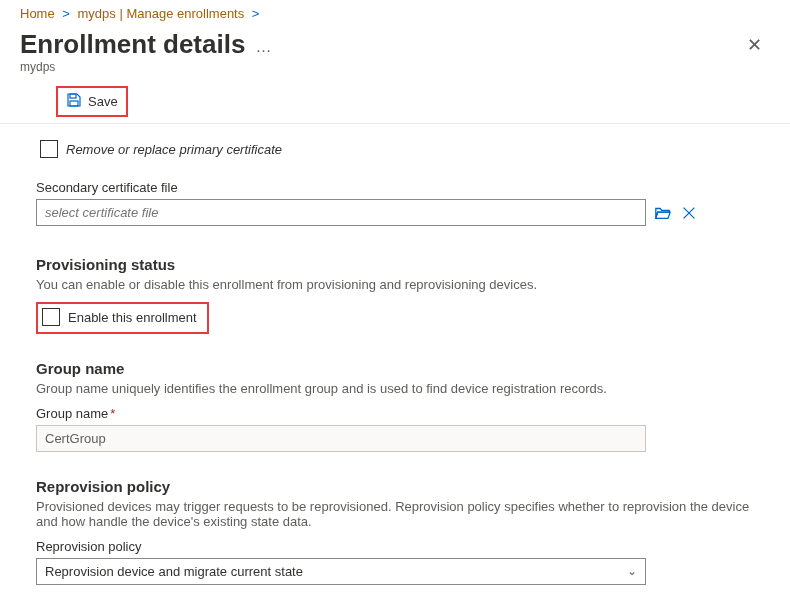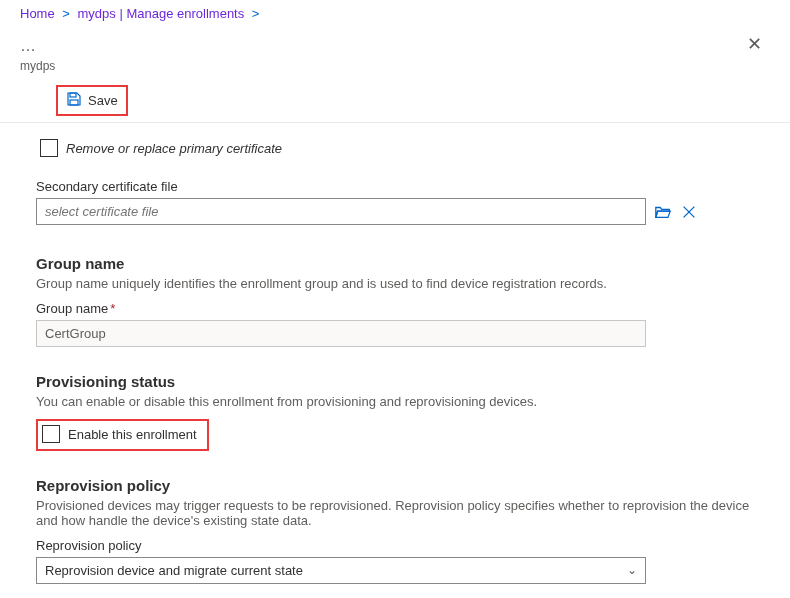--- a/index.html
+++ b/index.html
@@ -9,21 +9,21 @@
       color: #323130;
       background: #ffffff;
       width: 790px;
       height: 598px;
       overflow: hidden;
     }
     .breadcrumb {
       padding: 6px 20px 4px;
       font-size: 13px;
     }
-    .breadcrumb a { color: #6d28d9; text-decoration: none; }
+    .breadcrumb a { color: #a16207; text-decoration: none; }
     .breadcrumb .chev { color: #0066cc; padding: 0 4px; }
     .page-title-row {
       display: flex;
       align-items: center;
       justify-content: space-between;
       padding: 4px 20px 0;
     }
     .page-title-left { display: flex; align-items: center; gap: 10px; }
     .page-title { font-size: 26px; font-weight: 600; color: #323130; }
     .ellipsis { color: #605e5c; font-size: 16px; padding-top: 4px; }
@@ -126,20 +126,21 @@
   <a href="#">Home</a>
   <span class="chev">&gt;</span>
   <a href="#">
     <span>mydps</span> | <span>Manage enrollments</span>
   </a>
   <span class="chev">&gt;</span>
 </div>
 
 <div class="page-title-row">
   <div class="page-title-left">
+    <h1 class="page-title">Enrollment details</h1>
     <span class="ellipsis">…</span>
   </div>
   <span class="close-x">✕</span>
 </div>
 <div class="subtitle">mydps</div>
 
 <div class="toolbar">
   <span class="save-hl">
     <button class="save-btn">
       <span>
@@ -176,35 +177,35 @@
       <span class="icon-btn">
         <svg viewBox="0 0 20 20" stroke="#0066cc" stroke-width="1.4">
           <line x1="4" y1="4" x2="16" y2="16"></line>
           <line x1="16" y1="4" x2="4" y2="16"></line>
         </svg>
       </span>
     </div>
   </div>
 
   <div class="section">
+    <div class="section-h">Provisioning status</div>
+    <div class="section-desc">You can enable or disable this enrollment from provisioning and reprovisioning devices.</div>
+    <span class="hl-enable">
+      <span class="checkbox"></span>
+      <span class="checkbox-label">Enable this enrollment</span>
+    </span>
+  </div>
+
+  <div class="section">
     <div class="section-h">Group name</div>
     <div class="section-desc">Group name uniquely identifies the enrollment group and is used to find device registration records.</div>
     <label class="field-label">
       <span>Group name</span><span class="req">*</span>
     </label>
     <input type="text" class="text-input readonly" readonly="" value="CertGroup" style="">
-  </div>
-
-  <div class="section">
-    <div class="section-h">Provisioning status</div>
-    <div class="section-desc">You can enable or disable this enrollment from provisioning and reprovisioning devices.</div>
-    <span class="hl-enable">
-      <span class="checkbox"></span>
-      <span class="checkbox-label">Enable this enrollment</span>
-    </span>
   </div>
 
   <div class="section">
     <div class="section-h">Reprovision policy</div>
     <div class="section-desc">Provisioned devices may trigger requests to be reprovisioned. Reprovision policy specifies whether to reprovision the device and how handle the device's existing state data.</div>
     <span class="field-label">Reprovision policy</span>
     <div class="select-row">
       <span>Reprovision device and migrate current state</span>
       <span class="chevdown">⌄</span>
     </div>

